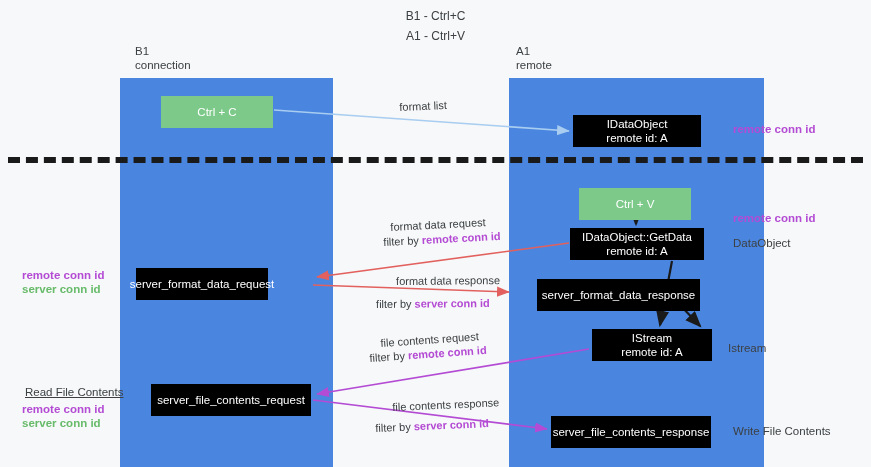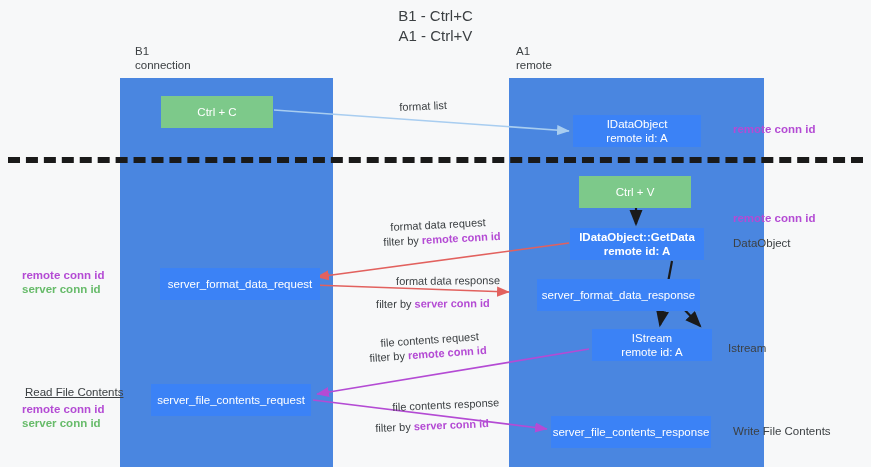--- a/index.html
+++ b/index.html
@@ -30,21 +30,21 @@
     line-height:14px;
     color:#3c4043;
     width:160px;
   }
   #head-b1{left:135px;top:44px;}
   #head-a1{left:516px;top:44px;}
 
   
   #title{
     position:absolute;left:0;top:6px;width:871px;
-    text-align:center;font-size:15px;line-height:20px;color:#3c4043;
+    text-align:center;font-size:12px;line-height:20px;color:#3c4043;
   }
 
   
   #divider{
     position:absolute;left:8px;top:157px;width:855px;height:0;
     border-top:6px dashed #1a1a1a;
   }
 
   
   .node{
@@ -54,27 +54,27 @@
     flex-direction:column;
     align-items:center;
     justify-content:center;
     text-align:center;
     color:#ffffff;
     font-size:11.5px;
     line-height:14px;
     padding:16px 4px;
   }
   .node.green{background:#7dc98a;}
-  .node.orange{background:#3b82f6;}
+  .node.orange{background:#000000;}
 
   #n-ctrlc{left:161px;top:96px;width:112px;height:26px;}
   #n-idataobject{left:573px;top:115px;width:128px;height:32px;}
-  #n-ctrlv{left:579px;top:176px;width:112px;height:26px;}
-  #n-getdata{left:570px;top:228px;width:134px;height:32px;font-weight:bold;}
-  #n-sfdreq{left:160px;top:268px;width:160px;height:26px;}
+  #n-ctrlv{left:579px;top:188px;width:112px;height:26px;}
+  #n-getdata{left:570px;top:228px;width:134px;height:32px;}
+  #n-sfdreq{left:136px;top:268px;width:132px;height:26px;}
   #n-sfdresp{left:513px;top:279px;width:163px;height:26px;margin-left:24px;}
   #n-istream{left:592px;top:329px;width:120px;height:32px;}
   #n-sfcreq{left:151px;top:384px;width:160px;height:26px;}
   #n-sfcresp{left:551px;top:416px;width:160px;height:26px;}
 
   
   .side{
     position:absolute;
     font-size:11.5px;
     line-height:14px;

